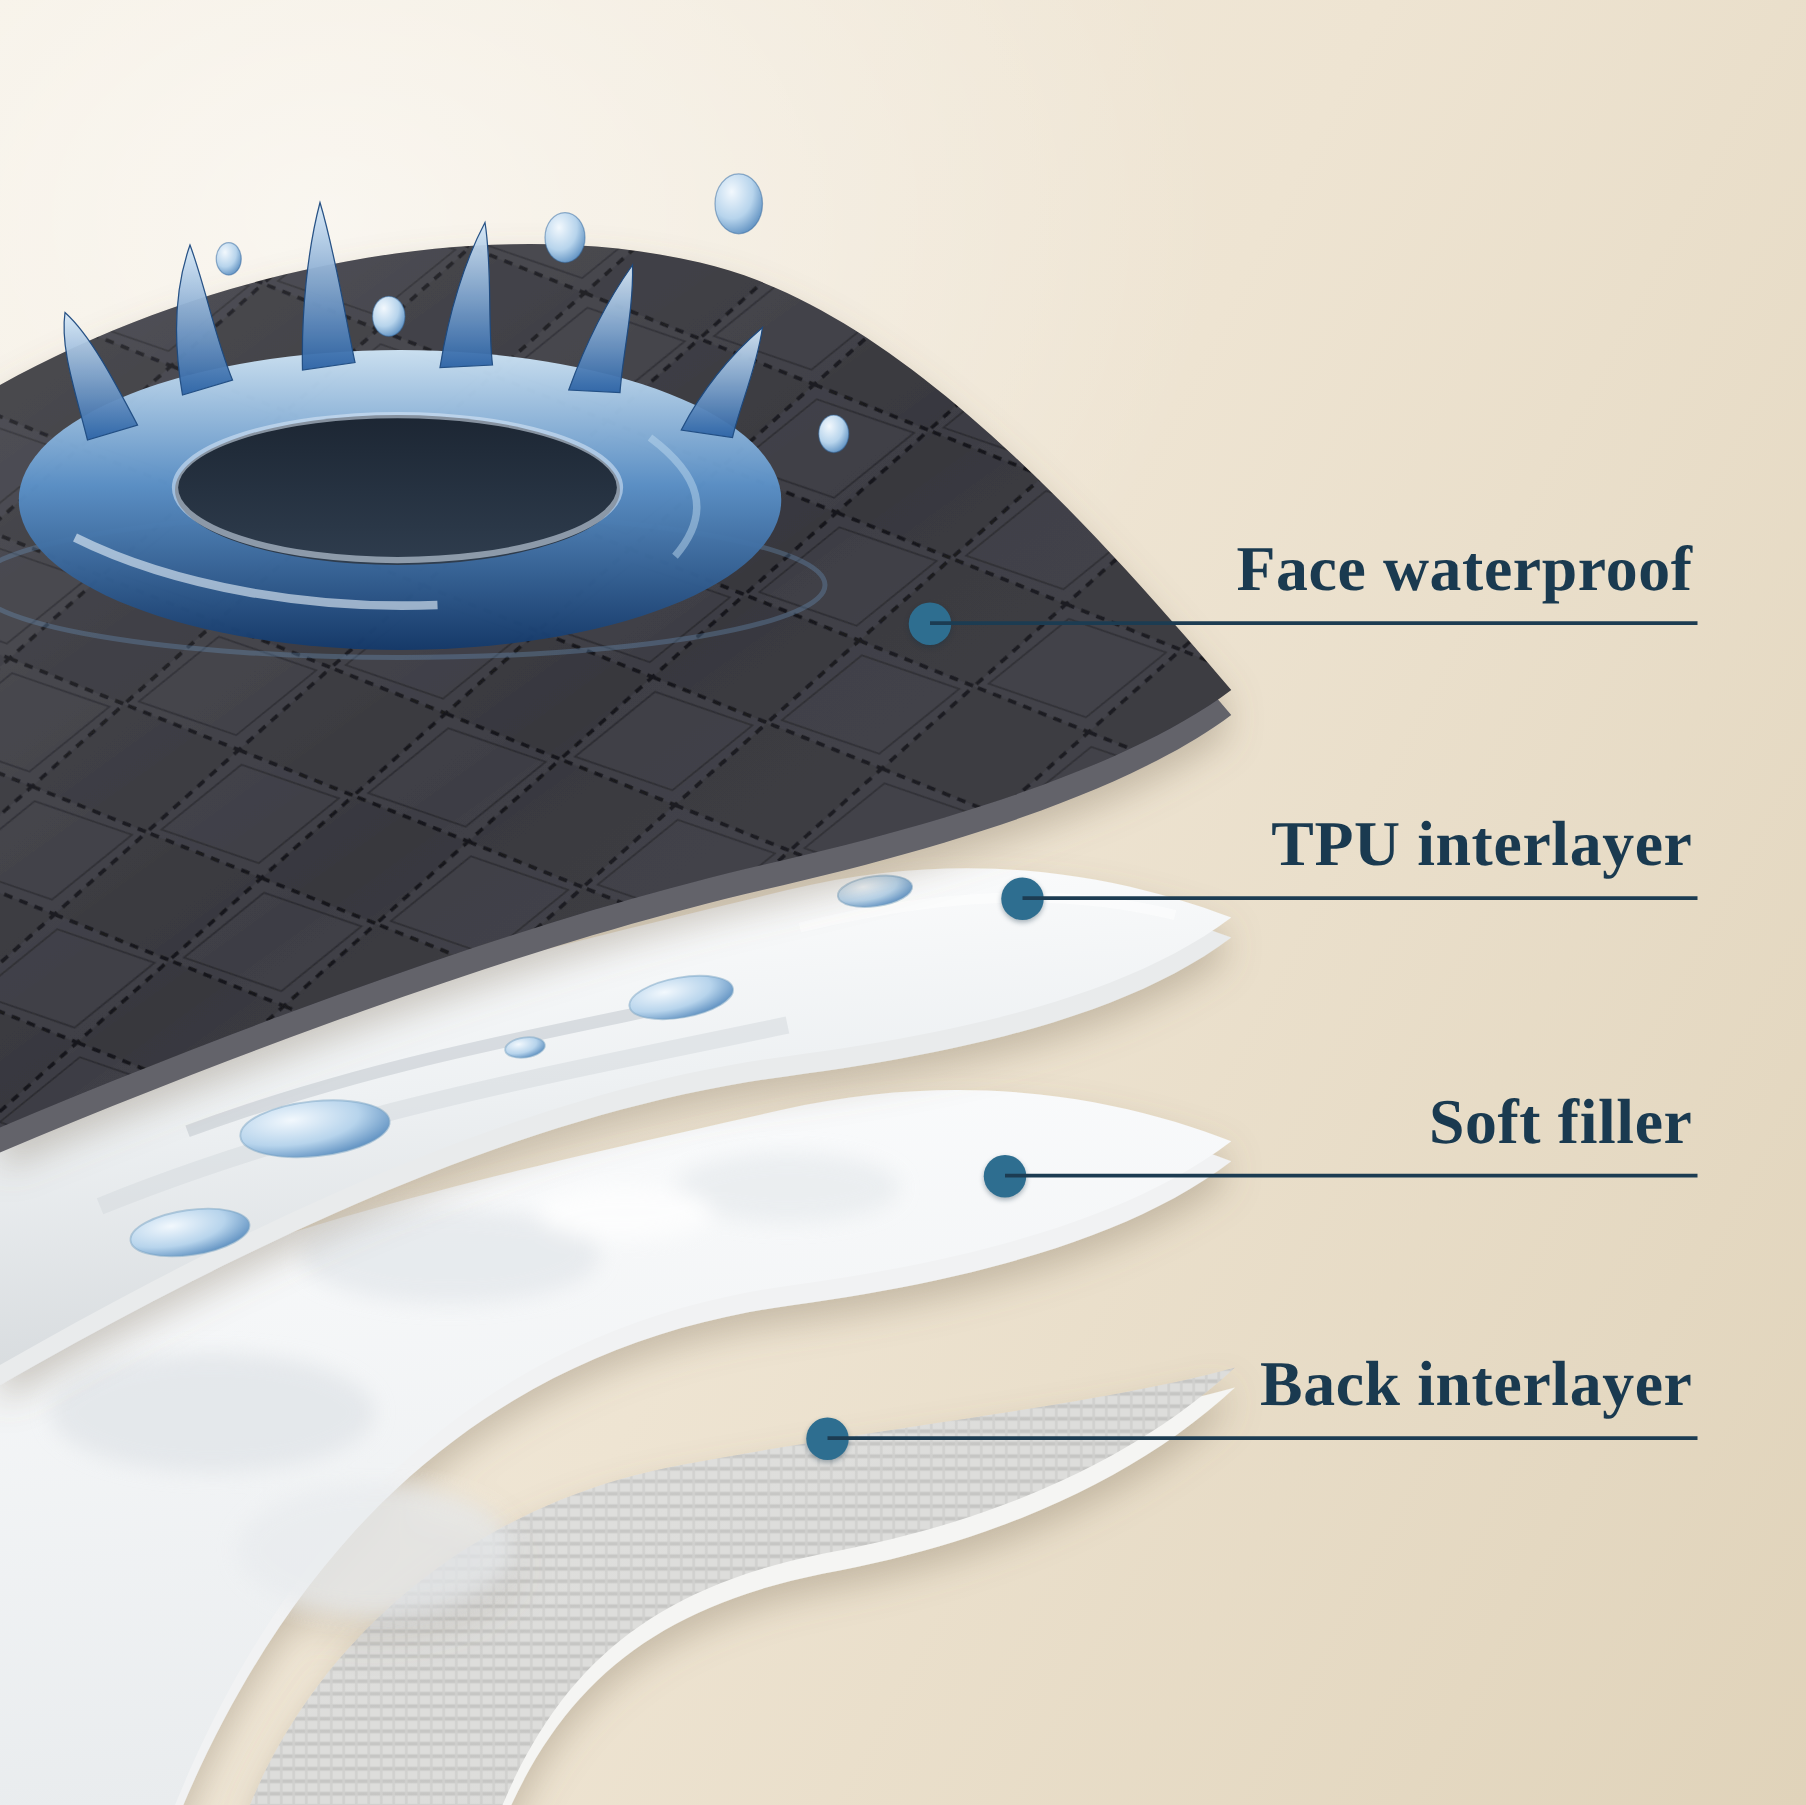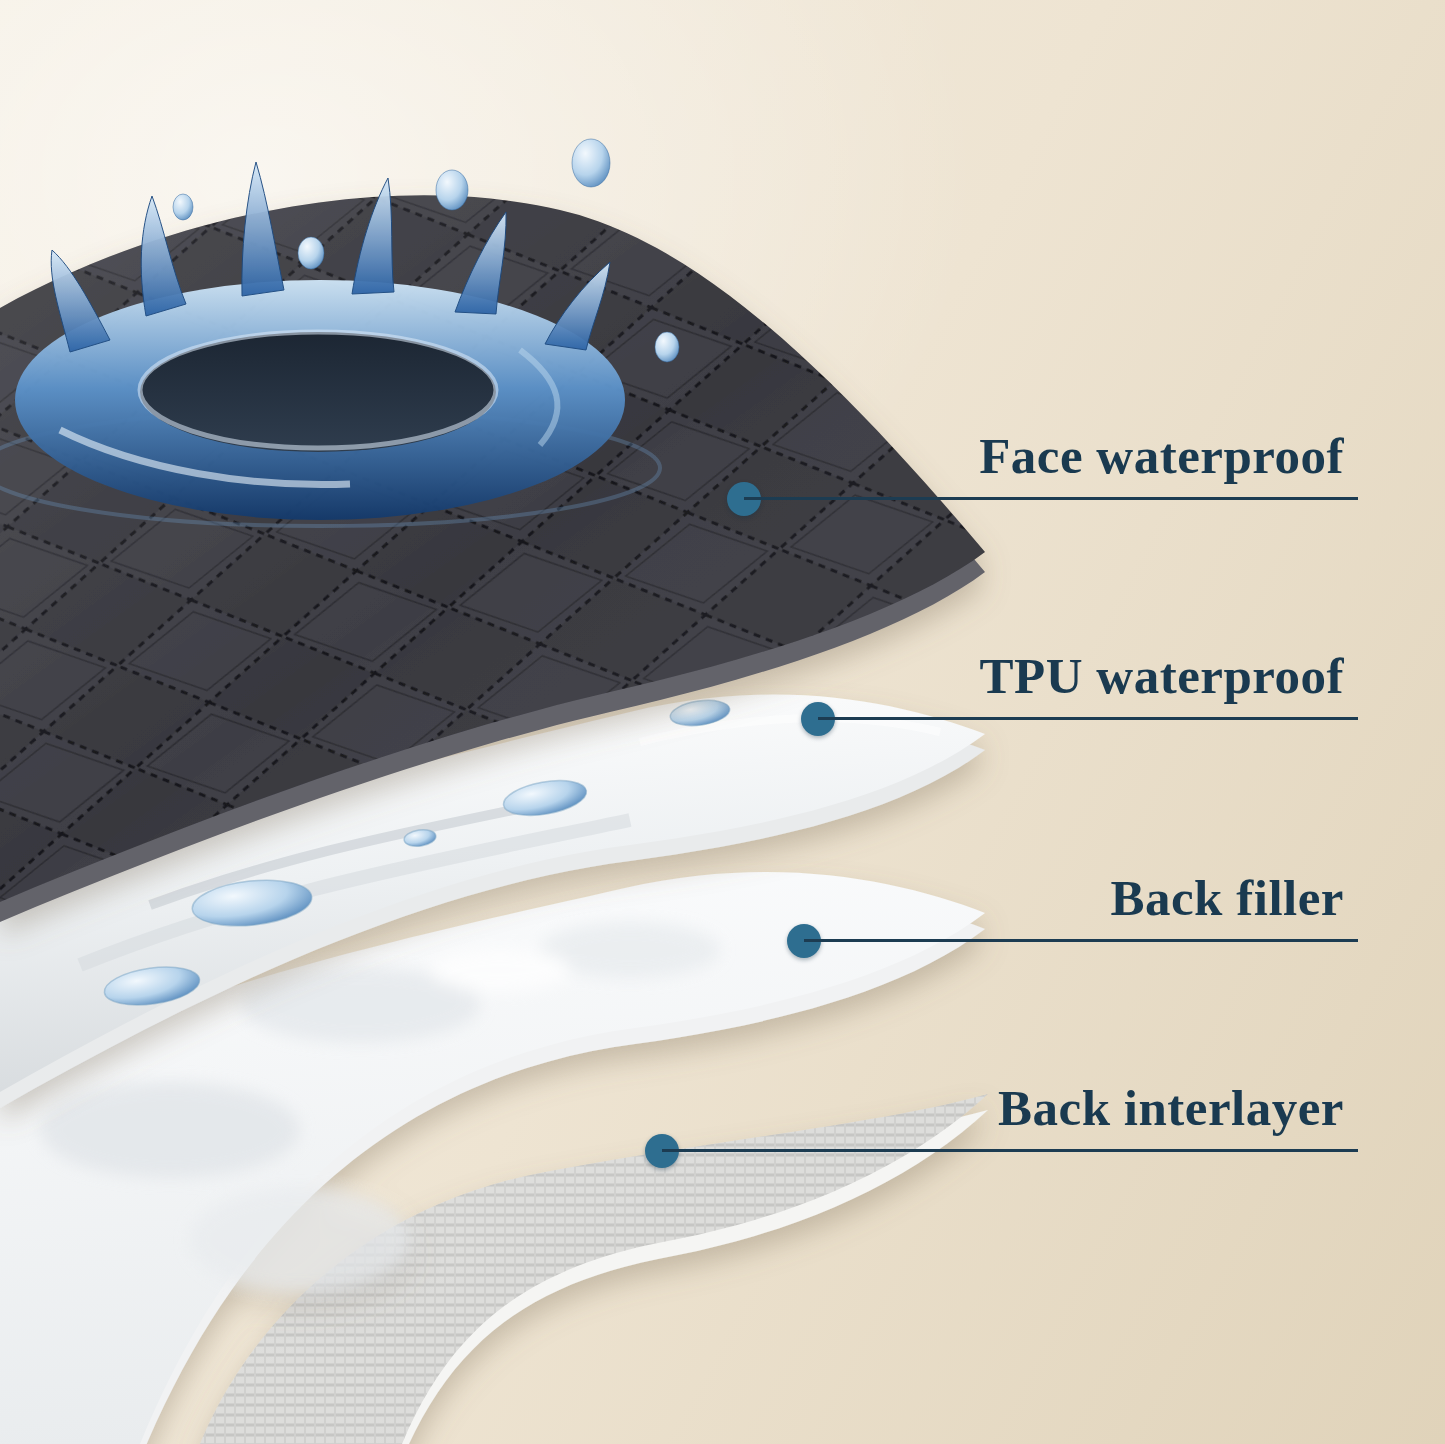--- a/index.html
+++ b/index.html
@@ -20,21 +20,21 @@
     position: absolute; left: 0; top: -1px; width: 100%; height: 3px;
     background: var(--line-color, #1c3c52);
   }
   .callout .dot {
     position: absolute; left: -17px; top: -16px; width: 34px; height: 34px;
     border-radius: 50%;
     background: var(--dot-color, #2e6e90);
     box-shadow: 0 2px 4px rgba(20,50,70,0.35);
   }
   .callout .text {
-    position: absolute; right: 14px; bottom: 13px;
+    position: absolute; right: 4px; bottom: 13px;
     white-space: nowrap;
     font-size: 51px; font-weight: 600; letter-spacing: 0.5px;
     color: var(--label-color, #1a3a50);
   }
   .callout-1 { left: 744px; top: 498px;  width: 614px; }
   .callout-2 { left: 818px; top: 718px;  width: 540px; }
   .callout-3 { left: 804px; top: 940px;  width: 554px; }
   .callout-4 { left: 662px; top: 1150px; width: 696px; }
 </style>
 </head>
@@ -183,26 +183,26 @@
   </svg>
 
   <div class="callout callout-1">
     <span class="dot"></span>
     <span class="line"></span>
     <span class="text">Face waterproof</span>
   </div>
   <div class="callout callout-2">
     <span class="dot"></span>
     <span class="line"></span>
-    <span class="text">TPU waterproof</span>
+    <span class="text">TPU interlayer</span>
   </div>
   <div class="callout callout-3">
     <span class="dot"></span>
     <span class="line"></span>
-    <span class="text">Back filler</span>
+    <span class="text">Soft filler</span>
   </div>
   <div class="callout callout-4">
     <span class="dot"></span>
     <span class="line"></span>
     <span class="text">Back interlayer</span>
   </div>
 
 </div>
 
 </body></html>

